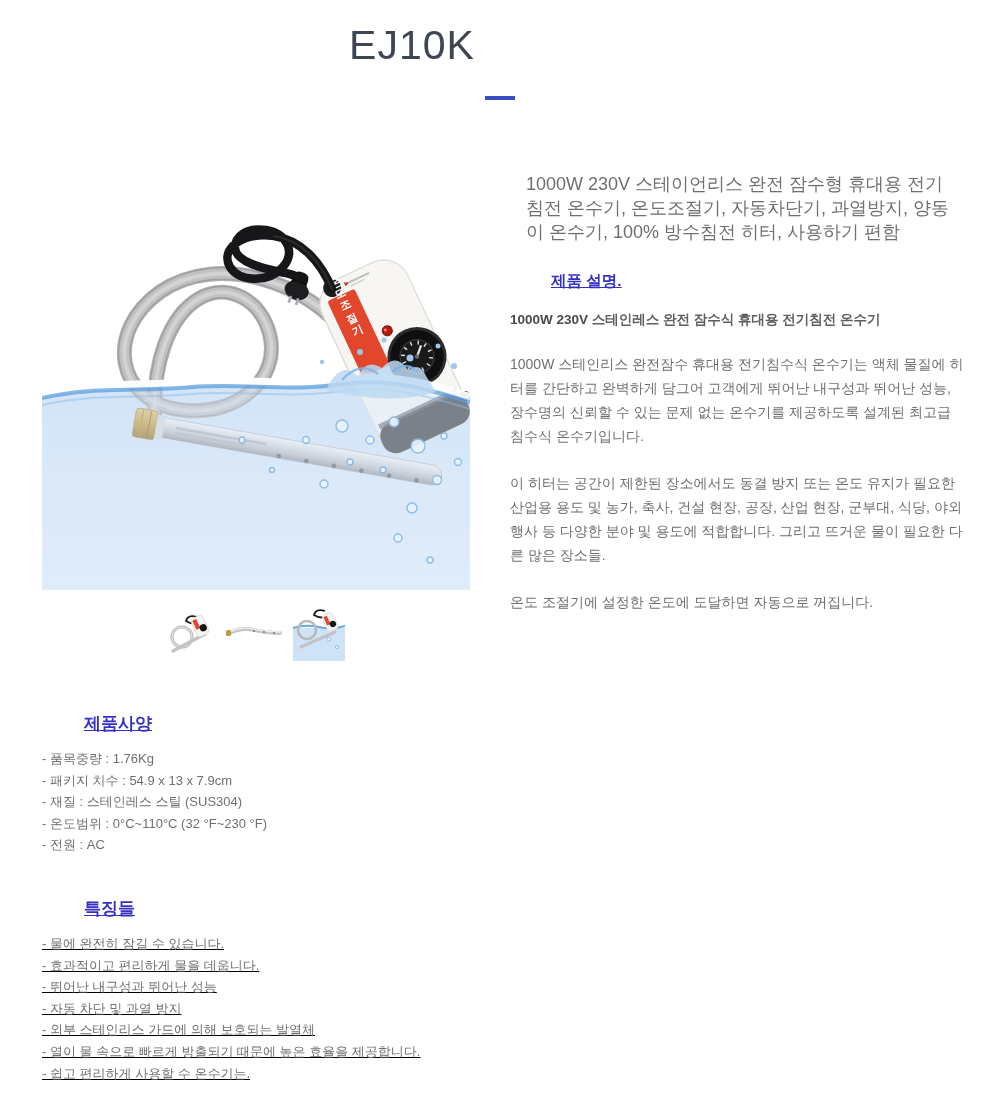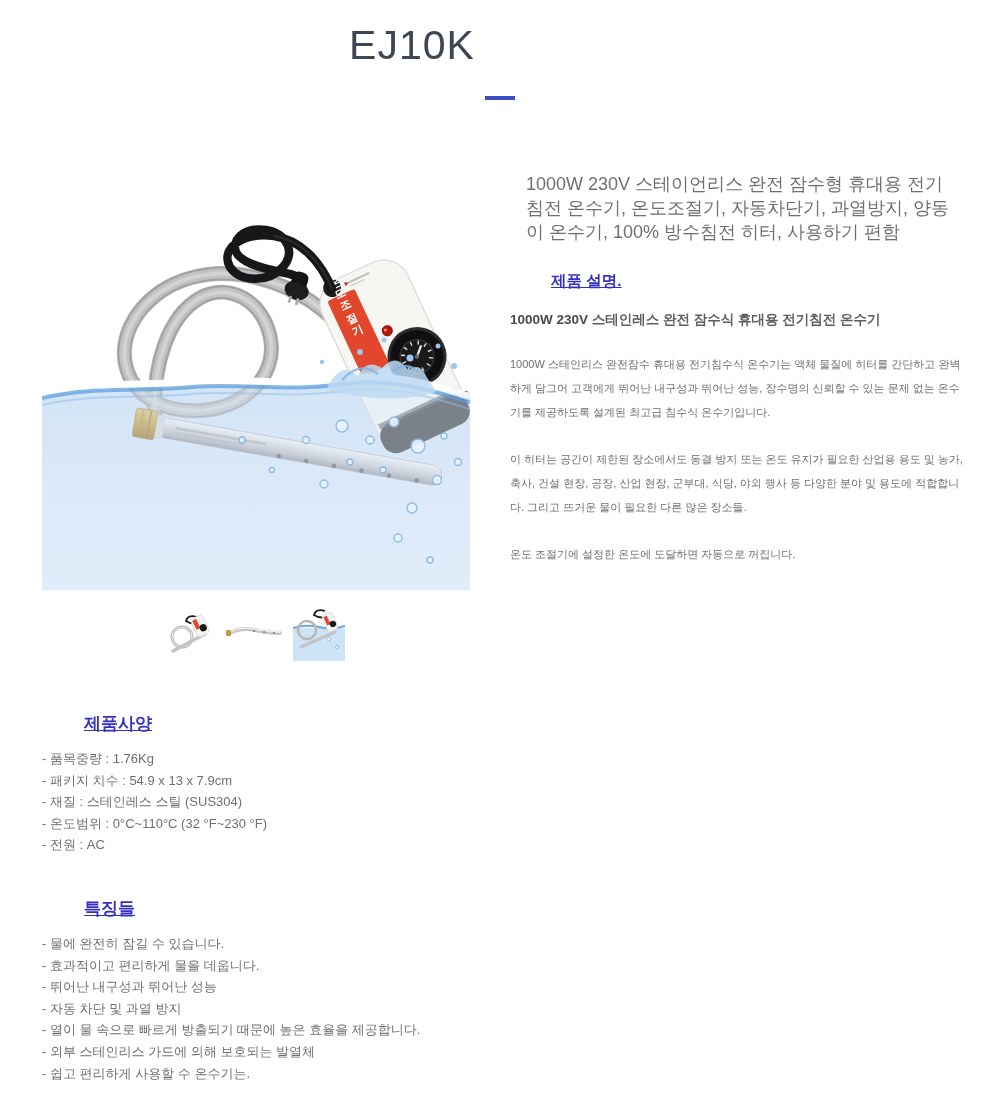--- a/index.html
+++ b/index.html
@@ -45,24 +45,24 @@
     color:var(--accent-blue);font-weight:700;text-decoration:underline;
     margin:0;
   }
   .h-desc{font-size:15.5px;margin-top:27px;margin-left:41px;}
   .desc-title{
     margin:19px 0 0;font-size:13.5px;color:#5a5a5a;
   }
   .desc-title .strong{font-weight:700;color:#4a4a4a;}
   .desc-title .rest{font-weight:600;color:#5f5f5f;}
   .para{
-    margin:23px 0 0;font-size:11px;line-height:24px;color:var(--text-gray);
+    margin:23px 0 0;font-size:14px;line-height:24px;color:var(--text-gray);
   }
   .section-specs{position:absolute;left:42px;top:712px;width:520px;}
-  .section-features{position:absolute;left:42px;top:897px;width:560px;}
+  .section-features{position:absolute;left:42px;top:897px;width:560px;text-decoration:underline;}
   .section-heading{font-size:17px;margin-left:42px;}
   .plain-list{
     list-style:none;margin:13px 0 0;padding:0;
     font-size:13px;color:var(--text-gray);
   }
   .plain-list li{line-height:21.6px;}
 </style>
 </head>
 <body>
 
@@ -267,17 +267,17 @@
   </ul>
 </section>
 
 <section class="section-features">
   <h2 class="blue-heading section-heading">특징들</h2>
   <ul class="plain-list">
     <li>- 물에 완전히 잠길 수 있습니다.</li>
     <li>- 효과적이고 편리하게 물을 데웁니다.</li>
     <li>- 뛰어난 내구성과 뛰어난 성능</li>
     <li>- 자동 차단 및 과열 방지</li>
+    <li>- 외부 스테인리스 가드에 의해 보호되는 발열체</li>
     <li>- 열이 물 속으로 빠르게 방출되기 때문에 높은 효율을 제공합니다.</li>
-    <li>- 외부 스테인리스 가드에 의해 보호되는 발열체</li>
     <li>- 쉽고 편리하게 사용할 수 온수기는.</li>
   </ul>
 </section>
 
 </body></html>

